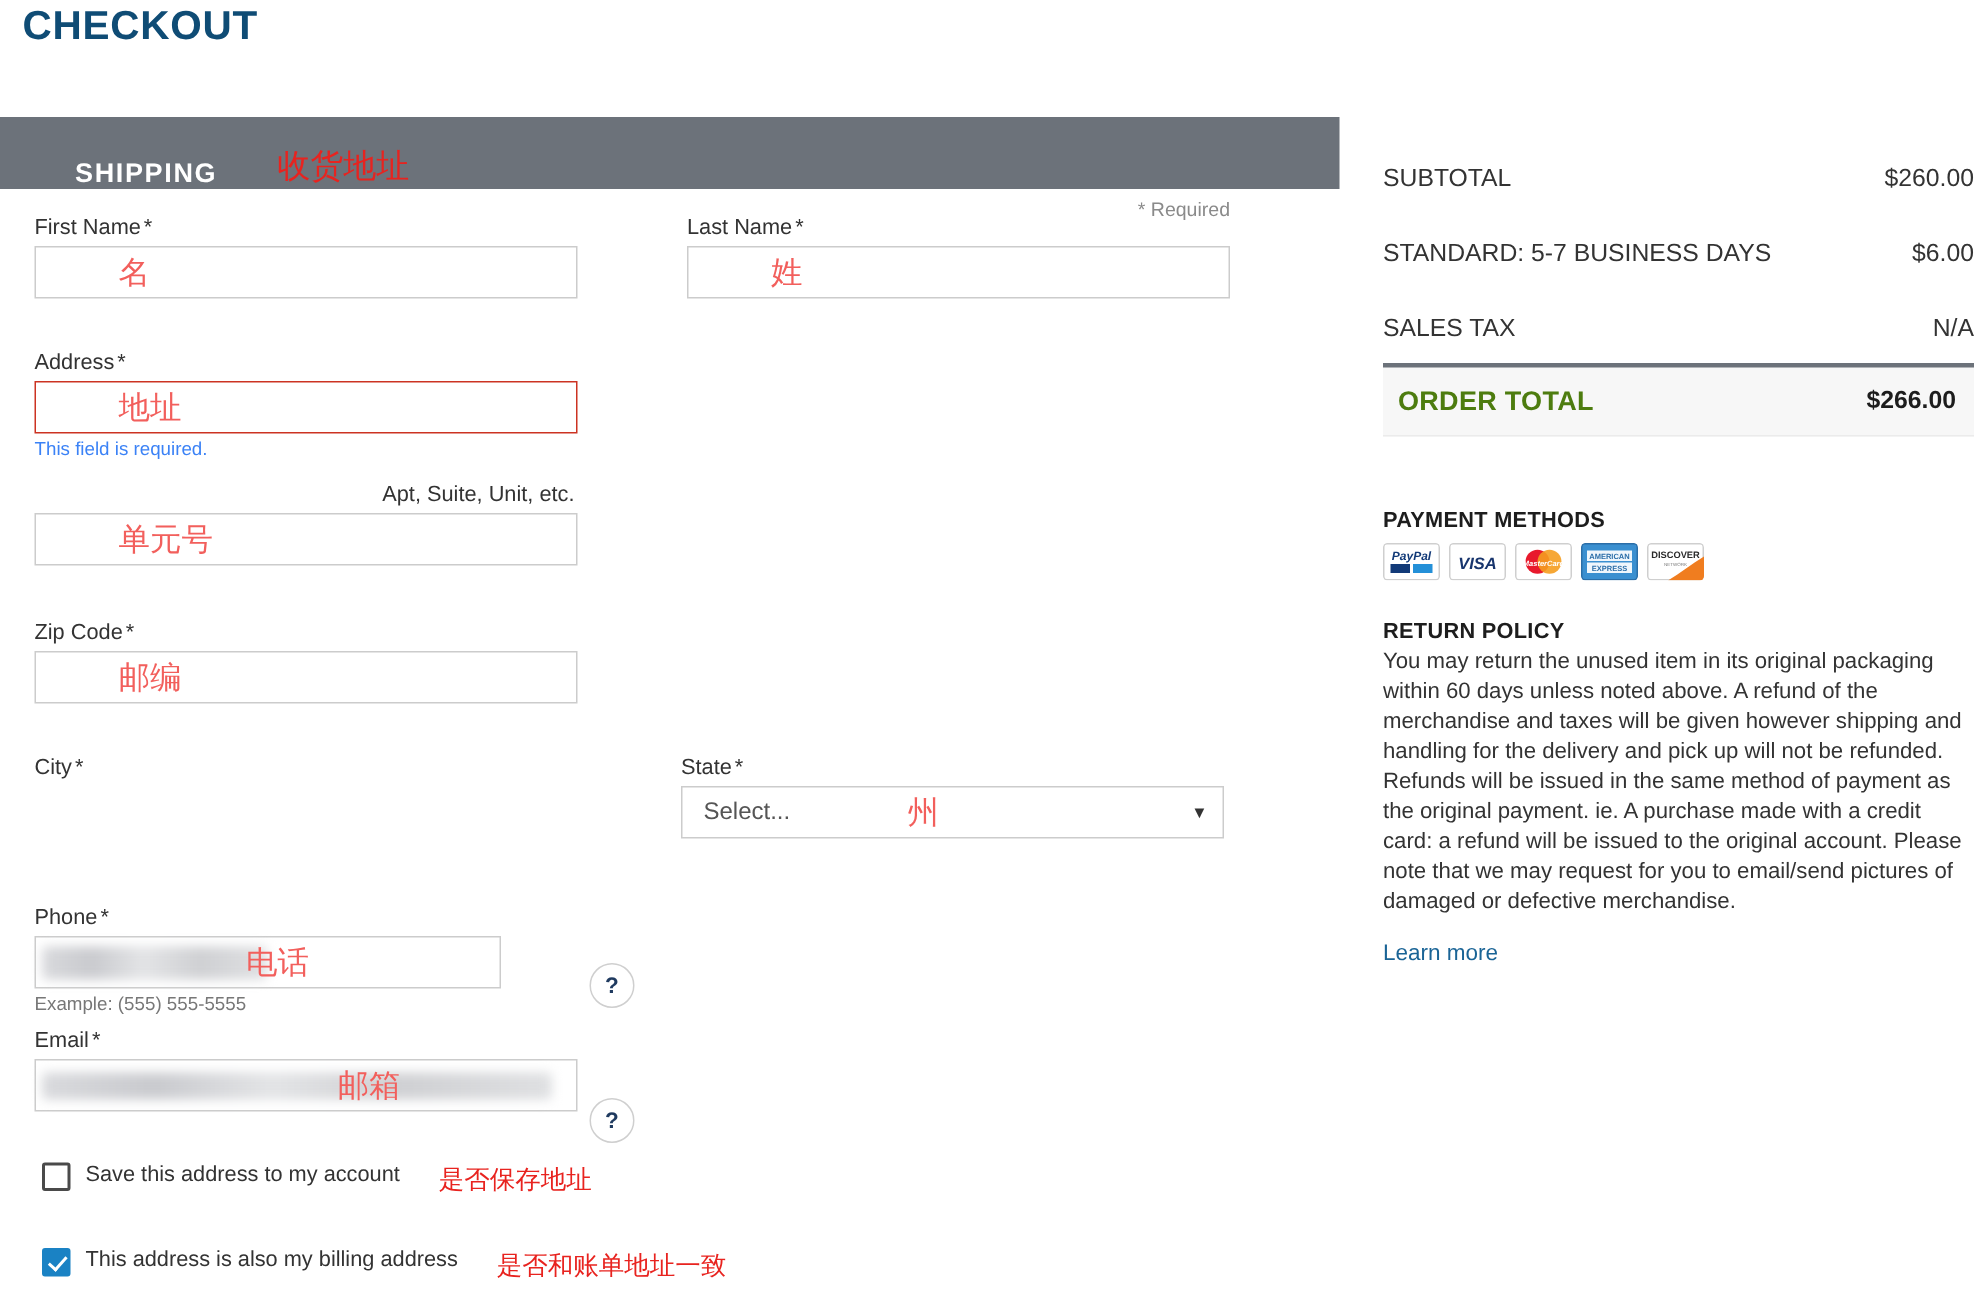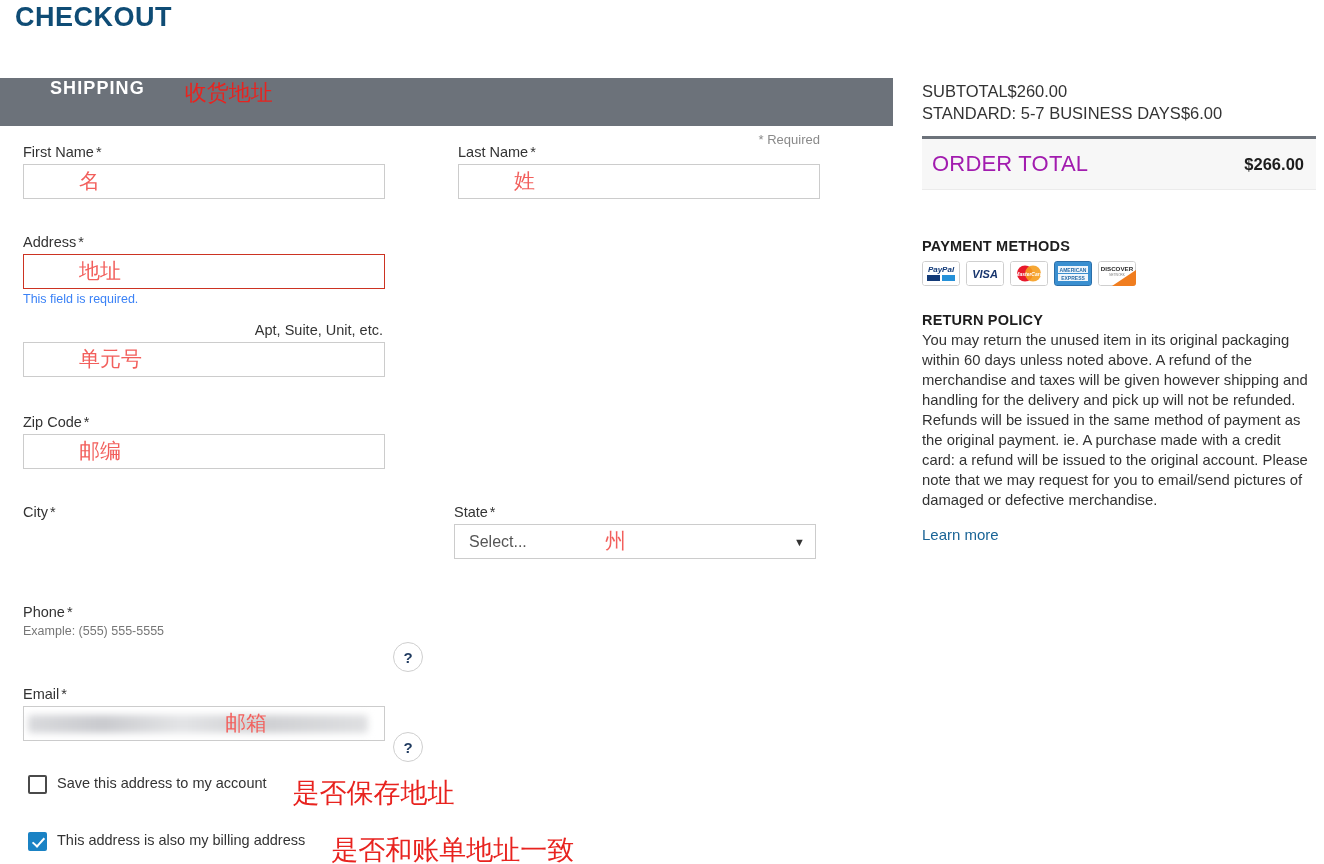--- a/index.html
+++ b/index.html
@@ -19,33 +19,33 @@
     font-size: 27px; font-weight: bold;
     letter-spacing: 0.5px;
     color: #0f4c75;
   }
 
   
   .shipping-bar {
     position: absolute; left: 0; top: 78px;
     width: 893px; height: 48px;
     background: #6c727a;
-    display: flex; align-items: flex-start;
+    display: flex; align-items: flex-end;
   }
   .shipping-bar .sh-label {
     margin-left: 50px;
     color: #ffffff;
     font-size: 18px;
     font-weight: bold;
     letter-spacing: 1.1px;
   }
   .anno {
     color: #e8231f;
     font-family: "DejaVu Sans", sans-serif;
-    font-size: 27px;
+    font-size: 17px;
     white-space: nowrap;
     pointer-events: none;
   }
   .shipping-bar .anno { margin-left: 40px; font-size: 22px; }
 
   
   .form-area { position: absolute; left: 0; top: 126px; width: 893px; }
   .req-note {
     position: absolute; right: 73px; top: 6px;
     font-size: 13px; color: #8a8a8a;
@@ -122,32 +122,32 @@
     width: 5px; height: 10px;
     border: solid #ffffff;
     border-width: 0 2.5px 2.5px 0;
     transform: rotate(42deg);
   }
   .cbrow .cblabel { margin-left: 10px; font-size: 14.5px; color: #333333; white-space: nowrap; }
   .cbrow .anno { margin-left: 26px; }
 
   
   .summary { position: absolute; left: 922px; top: 80px; width: 394px; }
-  .sumrow { display: flex; justify-content: flex-start; align-items: flex-start; }
+  .sumrow { display: flex; justify-content: space-between; align-items: flex-start; margin-top: 28px; }
   .sumrow .name { font-size: 16.5px; color: #333333; line-height: 22px; max-width: 260px; }
   .sumrow .amt { font-size: 16.5px; color: #333333; line-height: 22px; }
   .total-box {
     margin-top: 12px;
     border-top: 3px solid #6c727a;
     background: #f7f7f7;
     border-bottom: 1px solid #ebebeb;
     padding: 12px 12px 12px 10px;
     display: flex; justify-content: space-between; align-items: center;
   }
-  .total-box .t-name { font-size: 22px; font-weight: normal; color: #a21caf; letter-spacing: .2px; }
+  .total-box .t-name { font-size: 18px; font-weight: bold; color: #4d7c0f; letter-spacing: .2px; }
   .total-box .t-amt { font-size: 16.5px; font-weight: bold; color: #1d1d1d; }
 
   .pm-title { margin-top: 48px; font-size: 14.5px; font-weight: bold; color: #1d1d1d; letter-spacing: .2px; }
   .pm-icons { margin-top: 7px; display: flex; gap: 6px; align-items: center; }
   .pm { width: 38px; height: 25px; border-radius: 3px; display:flex; align-items:center; justify-content:center; overflow:hidden; }
 
   .rp-title { margin-top: 26px; font-size: 14.5px; font-weight: bold; color: #1d1d1d; letter-spacing: .2px; }
   .rp-body { margin-top: 2px; font-size: 14.8px; line-height: 20px; color: #333333; }
   .learn { margin-top: 16px; font-size: 15px; color: #1a6496; cursor: pointer; }
 </style>
@@ -211,20 +211,24 @@
       <span class="lbl"><span>State</span><span class="star">*</span></span>
       <div class="ctrl select">
         <span class="ph">Select...</span>
         <span class="val-anno">州</span>
         <span class="caret">▼</span>
       </div>
     </div>
 
     <div class="field" style="left:23px; top:478px; width:311px;">
       <span class="lbl"><span>Phone</span><span class="star">*</span></span>
+      <div class="ctrl">
+        <span class="redact" style="left:4px; top:6px; width:150px; height:22px;"></span>
+        <span class="val-anno" style="left:140px;">电话</span>
+      </div>
       <div class="hint">Example: (555) 555-5555</div>
     </div>
     <div class="help-btn" style="left:393px; top:516px;">
       <span>?</span>
     </div>
 
     <div class="field" style="left:23px; top:560px; width:362px;">
       <span class="lbl"><span>Email</span><span class="star">*</span></span>
       <div class="ctrl">
         <span class="redact" style="left:4px; top:8px; width:340px; height:18px;"></span>
@@ -251,20 +255,24 @@
 
   <div class="summary">
 
     <div class="sumrow">
       <span class="name">SUBTOTAL</span>
       <span class="amt">$260.00</span>
     </div>
     <div class="sumrow">
       <span class="name">STANDARD: 5-7 BUSINESS DAYS</span>
       <span class="amt">$6.00</span>
+    </div>
+    <div class="sumrow">
+      <span class="name">SALES TAX</span>
+      <span class="amt">N/A</span>
     </div>
 
     <div class="total-box">
       <span class="t-name">ORDER TOTAL</span>
       <span class="t-amt">$266.00</span>
     </div>
 
     <div class="pm-title">PAYMENT METHODS</div>
     <div class="pm-icons">
       <span class="pm">

